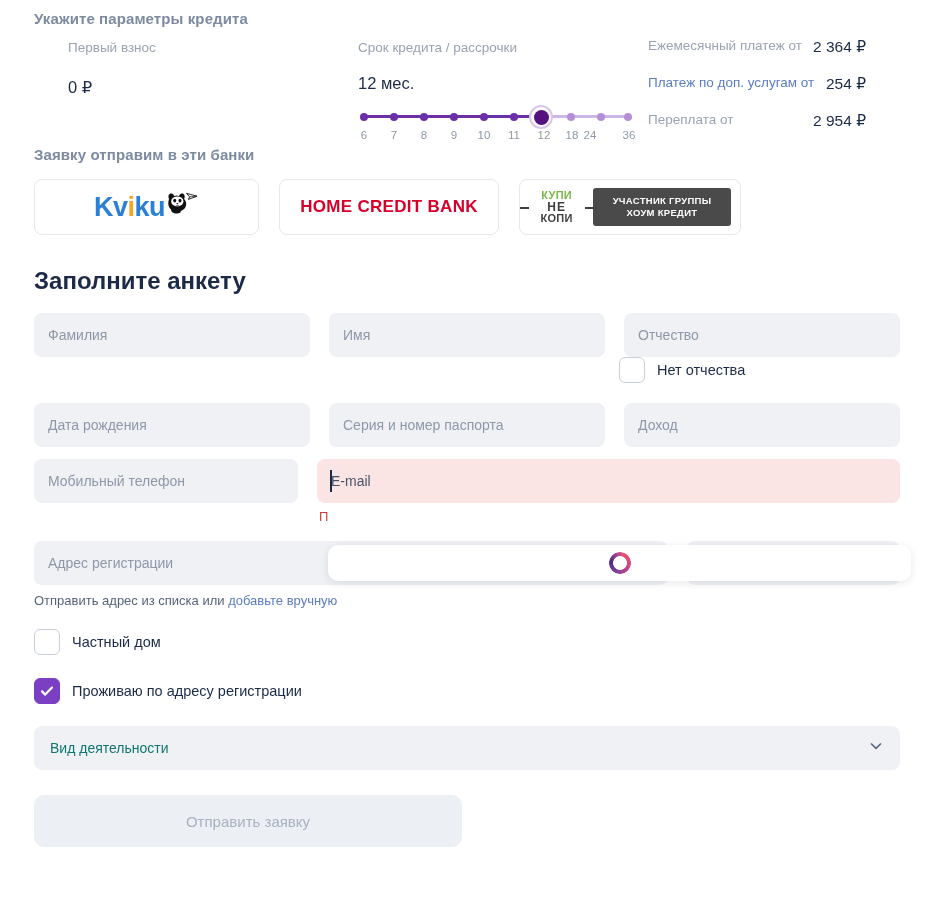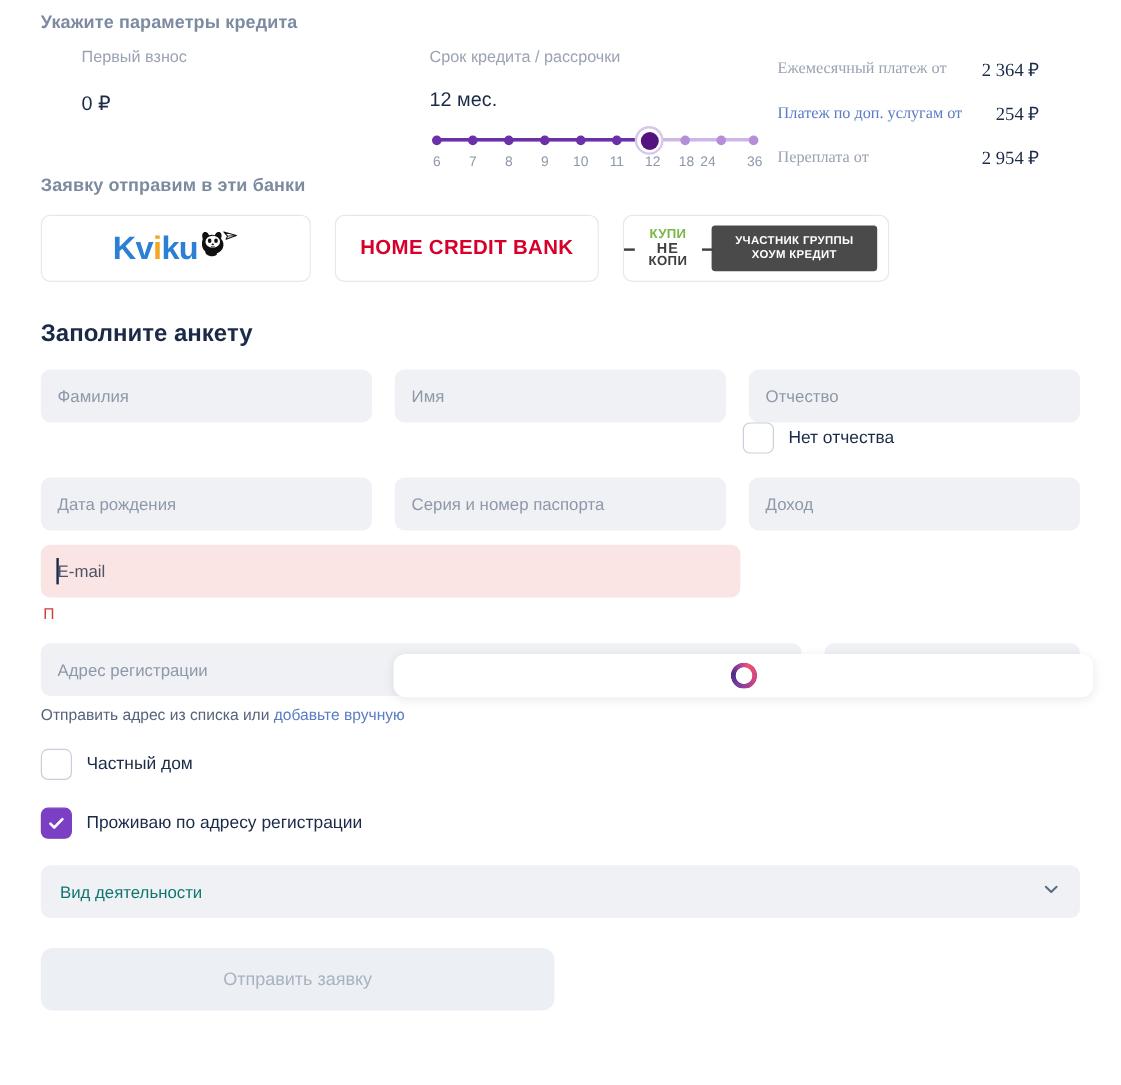--- a/index.html
+++ b/index.html
@@ -10,21 +10,21 @@
     overflow: hidden;
   }
   .page { position: relative; width: 934px; height: 904px; padding: 0 34px; }
 
   
   .section-head-grey {
     font-size: 15px; font-weight: bold; color: #7d8ba1;
     letter-spacing: .1px;
   }
   .section-head-dark {
-    font-size: 20px; font-weight: bold; color: #1b2a47;
+    font-size: 24px; font-weight: bold; color: #1b2a47;
   }
 
   
   .params { position: relative; height: 140px; }
   .params-row { display: flex; }
   .col-first { width: 290px; }
   .col-term  { width: 290px; }
   .col-pay   { flex: 1; }
 
   .field-label { font-size: 13.5px; color: #9aa3b2; line-height: 20px; }
@@ -58,21 +58,21 @@
     display: block; width: 15px; height: 15px; border-radius: 50%;
     background: #55117f;
   }
   .tick-labels { position: absolute; top: 20px; left: 0; right: 0; height: 16px; }
   .tick-label {
     position: absolute; font-size: 11.5px; color: #8e98a8;
     transform: translateX(-50%); white-space: nowrap;
   }
 
   
-  .pay-line { display: flex; align-items: center; height: 37px; font-family: Liberation Serif, serif; }
+  .pay-line { display: flex; align-items: flex-start; height: 37px; }
   .pay-label { font-size: 13.5px; color: #9aa3b2; flex: 1; }
   .pay-label.link { color: #5b7cc4; }
   .pay-amount { font-size: 15.5px; color: #1b2a47; text-align: right; white-space: nowrap; }
 
   
   .banks-head { margin-top: 6px; }
   .bank-row { display: flex; gap: 20px; margin-top: 16px; }
   .bank-card {
     height: 56px; border: 1px solid #e4e8ef; border-radius: 8px;
     background: #fff; display: flex; align-items: center; justify-content: center;
@@ -331,20 +331,23 @@
       </div>
       <div class="inp w-third">
         <span class="ph">Серия и номер паспорта</span>
       </div>
       <div class="inp w-third">
         <span class="ph">Доход</span>
       </div>
     </div>
 
     <div class="form-row" style="margin-top:12px">
+      <div class="inp w-third">
+        <span class="ph">Мобильный телефон</span>
+      </div>
       <div>
         <div class="inp error w-two">
           <span class="ph" style="color:#4a5568">E-mail</span>
           <span class="caret"></span>
         </div>
         <div class="err-msg">П</div>
       </div>
     </div>
 
     <div class="form-row" style="margin-top:17px">

